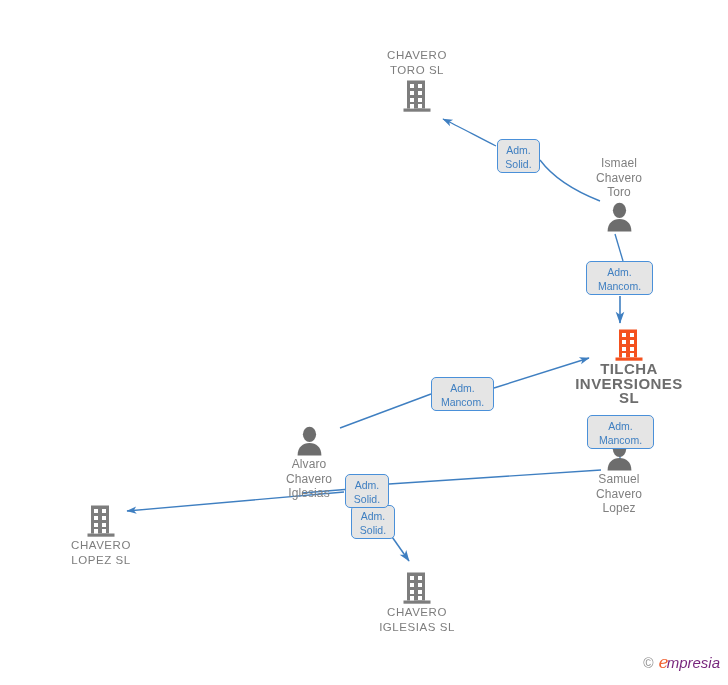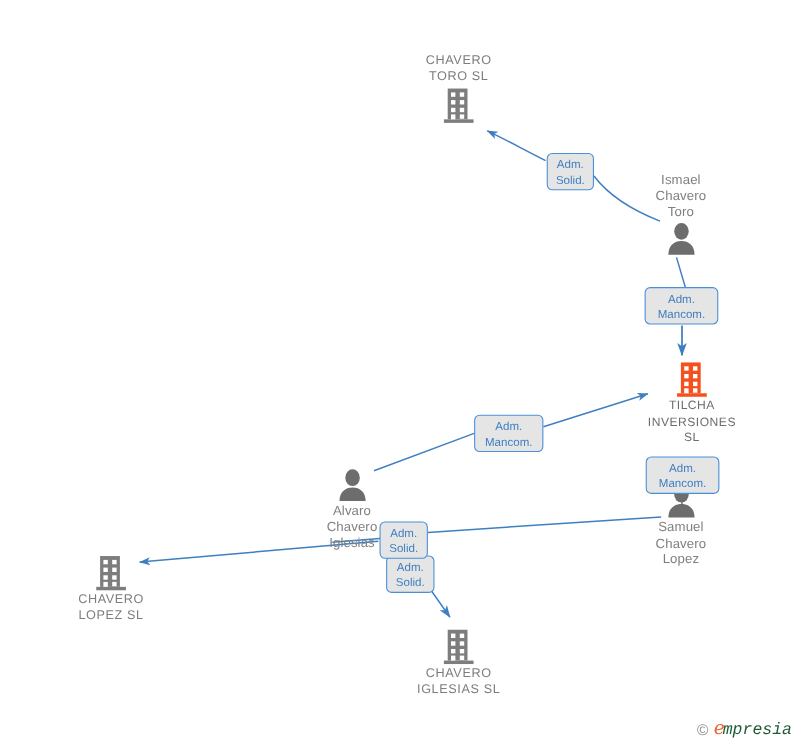--- a/index.html
+++ b/index.html
@@ -56,22 +56,22 @@
     font-size: 11.5px;
     letter-spacing: 0.55px;
   }
   .node.person .caption {
     color: #808080;
     font-size: 12px;
     letter-spacing: 0.1px;
   }
   .node.focus .caption {
     color: #6d6d6d;
-    font-weight: normal;
-    font-size: 11px;
+    font-weight: bold;
+    font-size: 15px;
     letter-spacing: 0.45px;
   }
   
   .node.cap-above .caption {
     margin-top: 0;
     margin-bottom: 2px;
   }
 
   
   .rel {
@@ -106,22 +106,22 @@
     line-height: 1;
   }
   #watermark .wm-e {
     color: #f05a28;
     font-family: "DejaVu Serif", serif;
     font-style: italic;
     font-size: 17px;
     line-height: 1;
   }
   #watermark .wm-rest {
-    color: #14532d;
-    font-family: Liberation Mono, monospace;
+    color: #701a75;
+    font-family: Liberation Sans, sans-serif;
     font-style: italic;
     font-size: 15px;
     line-height: 1;
     margin-left: -2px;
   }
 </style>
 </head>
 <body>
 
 <div id="graph">
@@ -195,21 +195,21 @@
         <rect x="15" y="19" width="4" height="4" fill="#ffffff"></rect>
         <rect x="7" y="25" width="4" height="4.5" fill="#ffffff"></rect>
         <rect x="15" y="25" width="4" height="4" fill="#ffffff"></rect>
       </svg>
     </span>
     <span class="caption">TILCHA
 INVERSIONES
 SL</span>
   </div>
 
-  <div class="node person" style="left:320px; top:426px;">
+  <div class="node person" style="left:309px; top:426px;">
     <span class="glyph">
       <svg width="27" height="30" viewBox="0 0 27 30" xmlns="http://www.w3.org/2000/svg">
         <ellipse cx="13.5" cy="8.3" rx="6.6" ry="7.6" fill="#6d6d6d"></ellipse>
         <path d="M1.6,29.5 C1.6,21.3 6.8,17.1 13.5,17.1 C20.2,17.1 25.4,21.3 25.4,29.5 Z" fill="#6d6d6d"></path>
       </svg>
     </span>
     <span class="caption">Alvaro
 Chavero
 Iglesias</span>
   </div>

